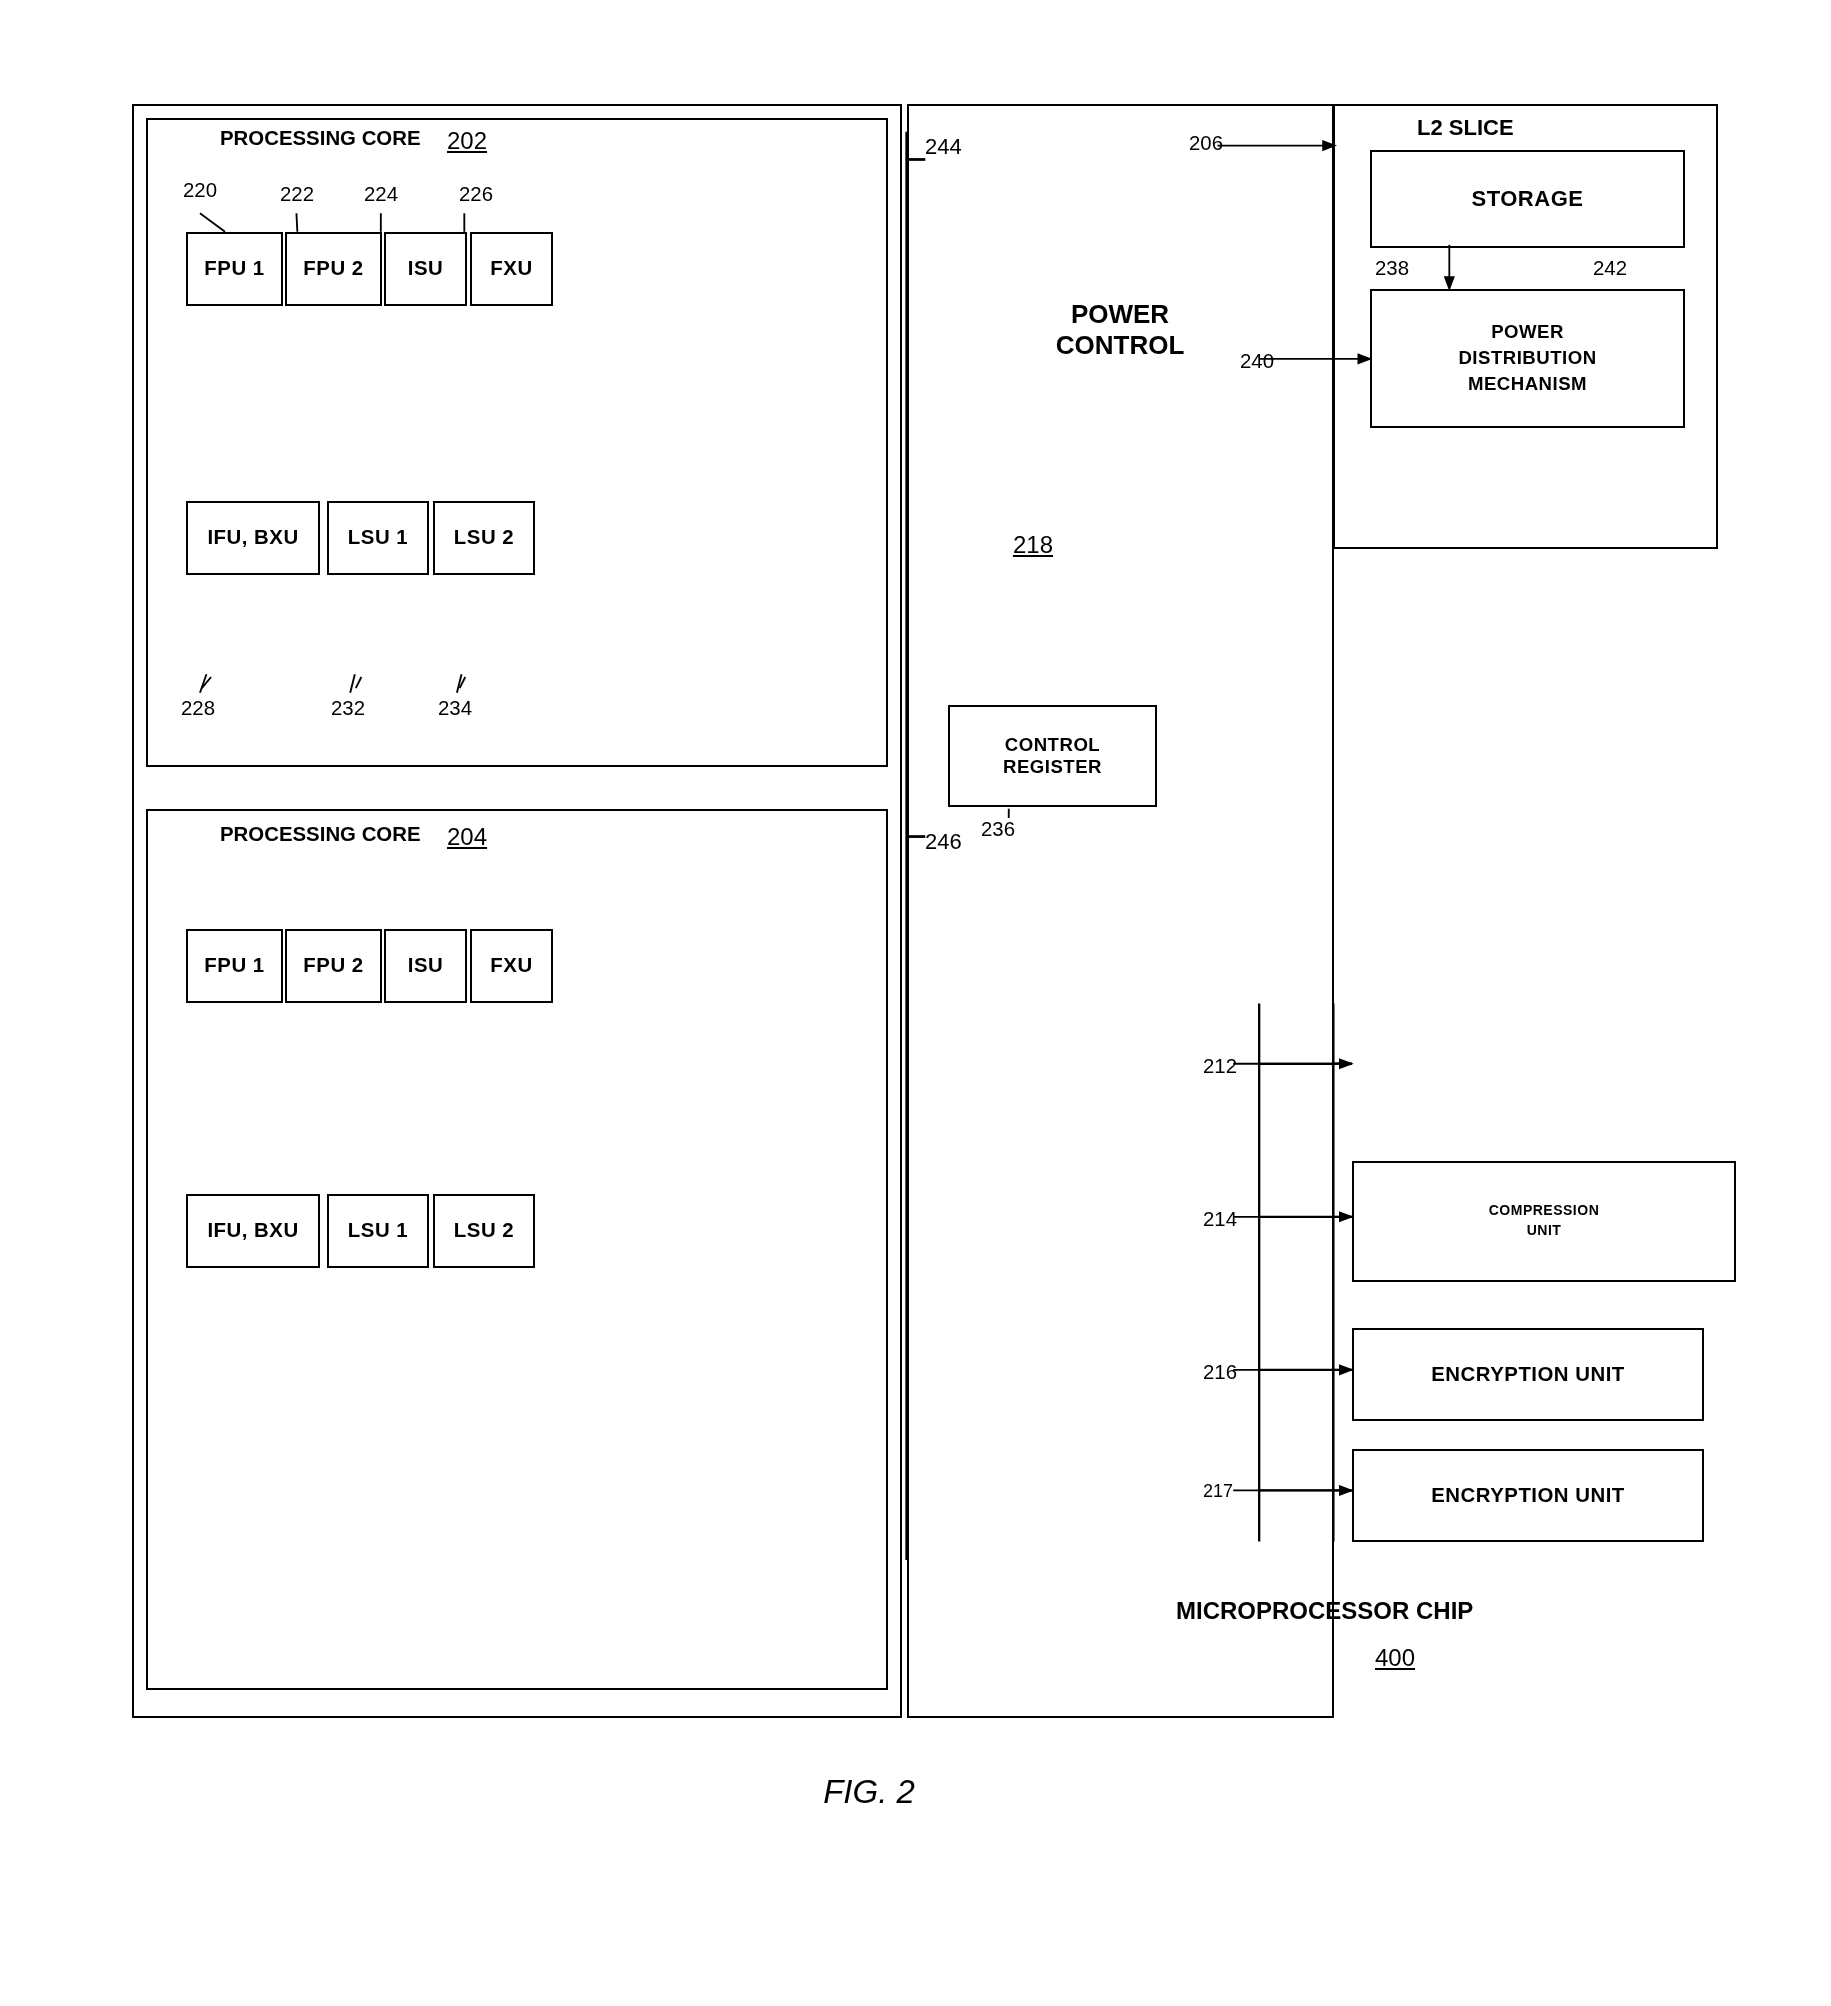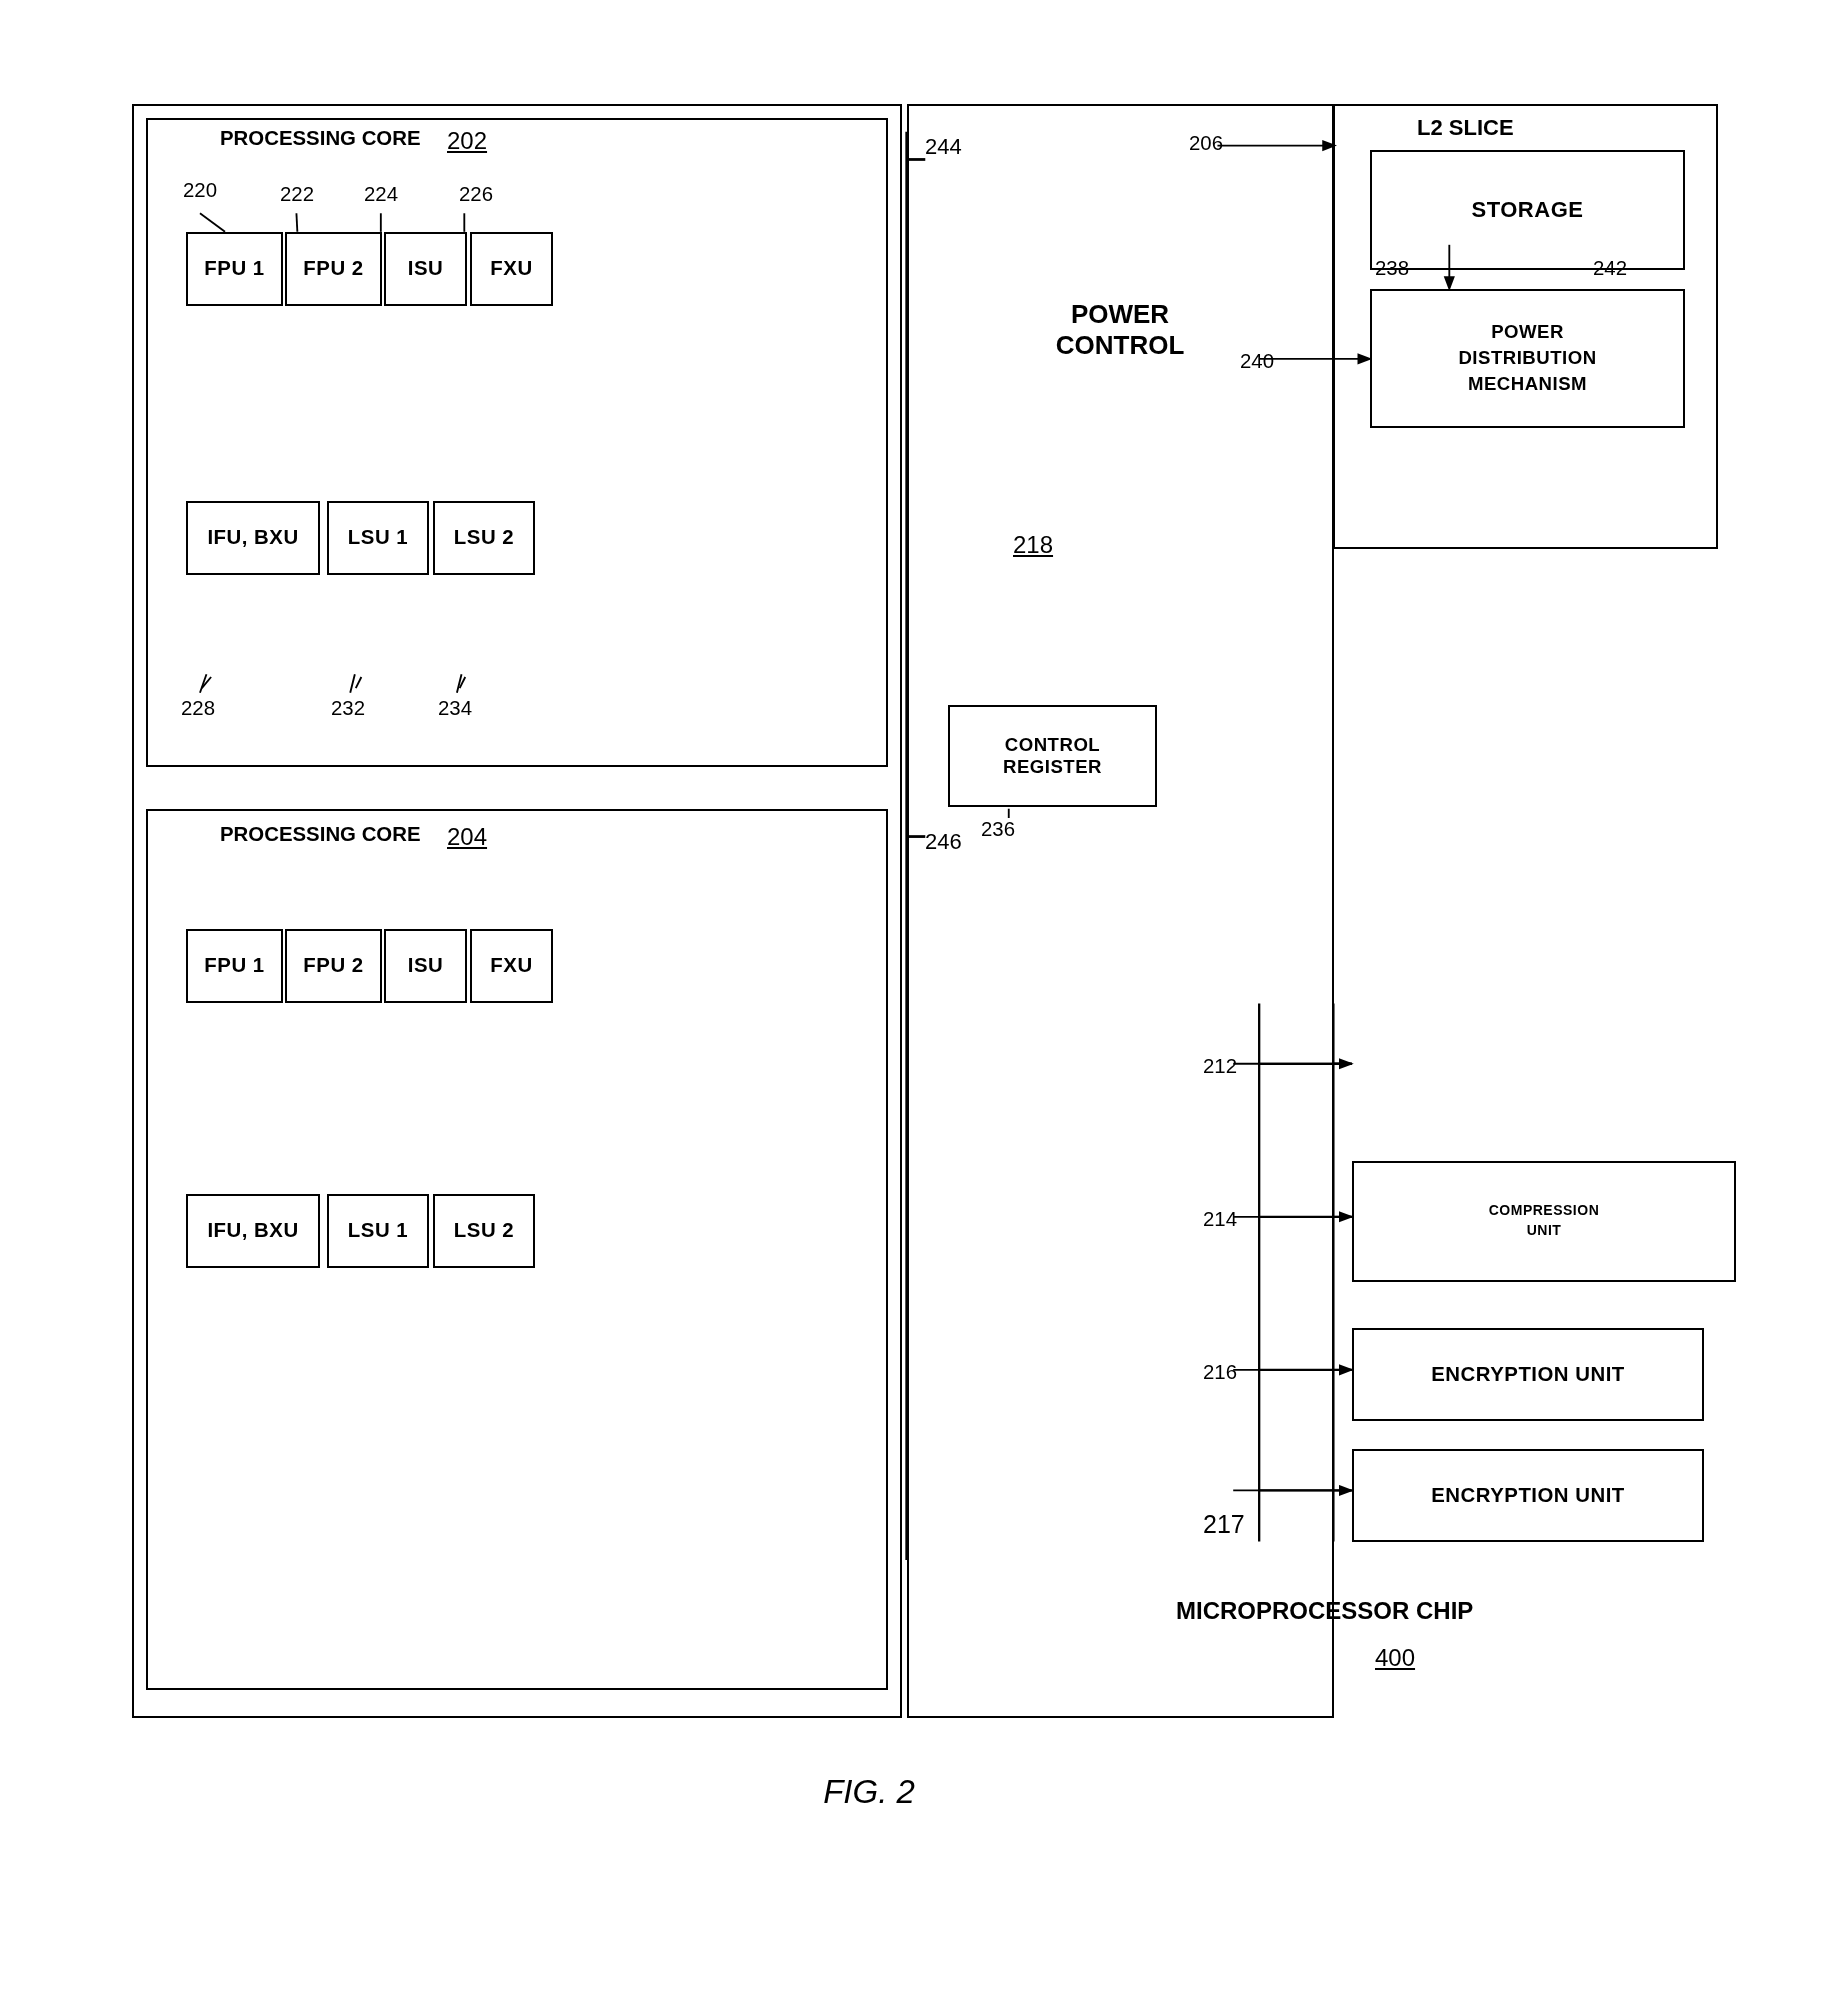--- a/index.html
+++ b/index.html
@@ -243,42 +243,42 @@
 
   <div class="label ref-underline" style="left:932px; top:455px; font-size:24px;">218</div>
 
   <div class="box" style="left:867px; top:629px; width:209px; height:102px; font-size:18.6px;">CONTROL<br>REGISTER</div>
   <div class="label" style="left:900px; top:742px; font-size:20.4px;">236</div>
 
   <div class="chip-boundary" style="left:1252px; top:28px; width:385px; height:445px;"></div>
 
   <div class="label label-bold" style="left:1336px; top:39px; font-size:22px;">L2 SLICE</div>
 
-  <div class="box" style="left:1289px; top:74px; width:315px; height:120px; font-size:22px;">STORAGE</div>
+  <div class="box" style="left:1289px; top:74px; width:315px; height:98px; font-size:22px;">STORAGE</div>
 
   <div class="label" style="left:1294px; top:181px; font-size:20.4px;">238</div>
 
   <div class="label" style="left:1512px; top:181px; font-size:20.4px;">242</div>
 
   <div class="box" style="left:1289px; top:213px; width:315px; height:139px; font-size:18.6px; line-height:1.4;">POWER<br>DISTRIBUTION<br>MECHANISM</div>
 
   <div class="label" style="left:1108px; top:56px; font-size:20.4px;">206</div>
 
   <div class="label" style="left:1159px; top:274px; font-size:20.4px;">240</div>
 
   <div class="label" style="left:1122px; top:979px; font-size:20.4px;">212</div>
 
   <div class="box" style="left:1271px; top:1085px; width:384px; height:121px; font-size:14px; line-height:1.4;">COMPRESSION<br>UNIT</div>
   <div class="label" style="left:1122px; top:1132px; font-size:20.4px;">214</div>
 
   <div class="box" style="left:1271px; top:1252px; width:352px; height:93px; font-size:20.4px;">ENCRYPTION UNIT</div>
   <div class="label" style="left:1122px; top:1285px; font-size:20.4px;">216</div>
 
   <div class="box" style="left:1271px; top:1373px; width:352px; height:93px; font-size:20.4px;">ENCRYPTION UNIT</div>
-  <div class="label" style="left:1122px; top:1434px; font-size:25px;">217</div>
+  <div class="label" style="left:1122px; top:1405px; font-size:18px;">217</div>
 
   <div class="label label-bold" style="left:1095px; top:1521px; font-size:24px;">MICROPROCESSOR CHIP</div>
   <div class="label ref-underline" style="left:1294px; top:1568px; font-size:24px;">400</div>
 
   <svg style="position:absolute;top:0;left:0;width:100%;height:100%;pointer-events:none;" viewBox="0 0 1800 2000">
     <defs>
       <marker id="arr2" markerWidth="8" markerHeight="8" refX="6" refY="3" orient="auto">
         <path d="M0,0 L0,6 L8,3 z" fill="#000"></path>
       </marker>
     </defs>

